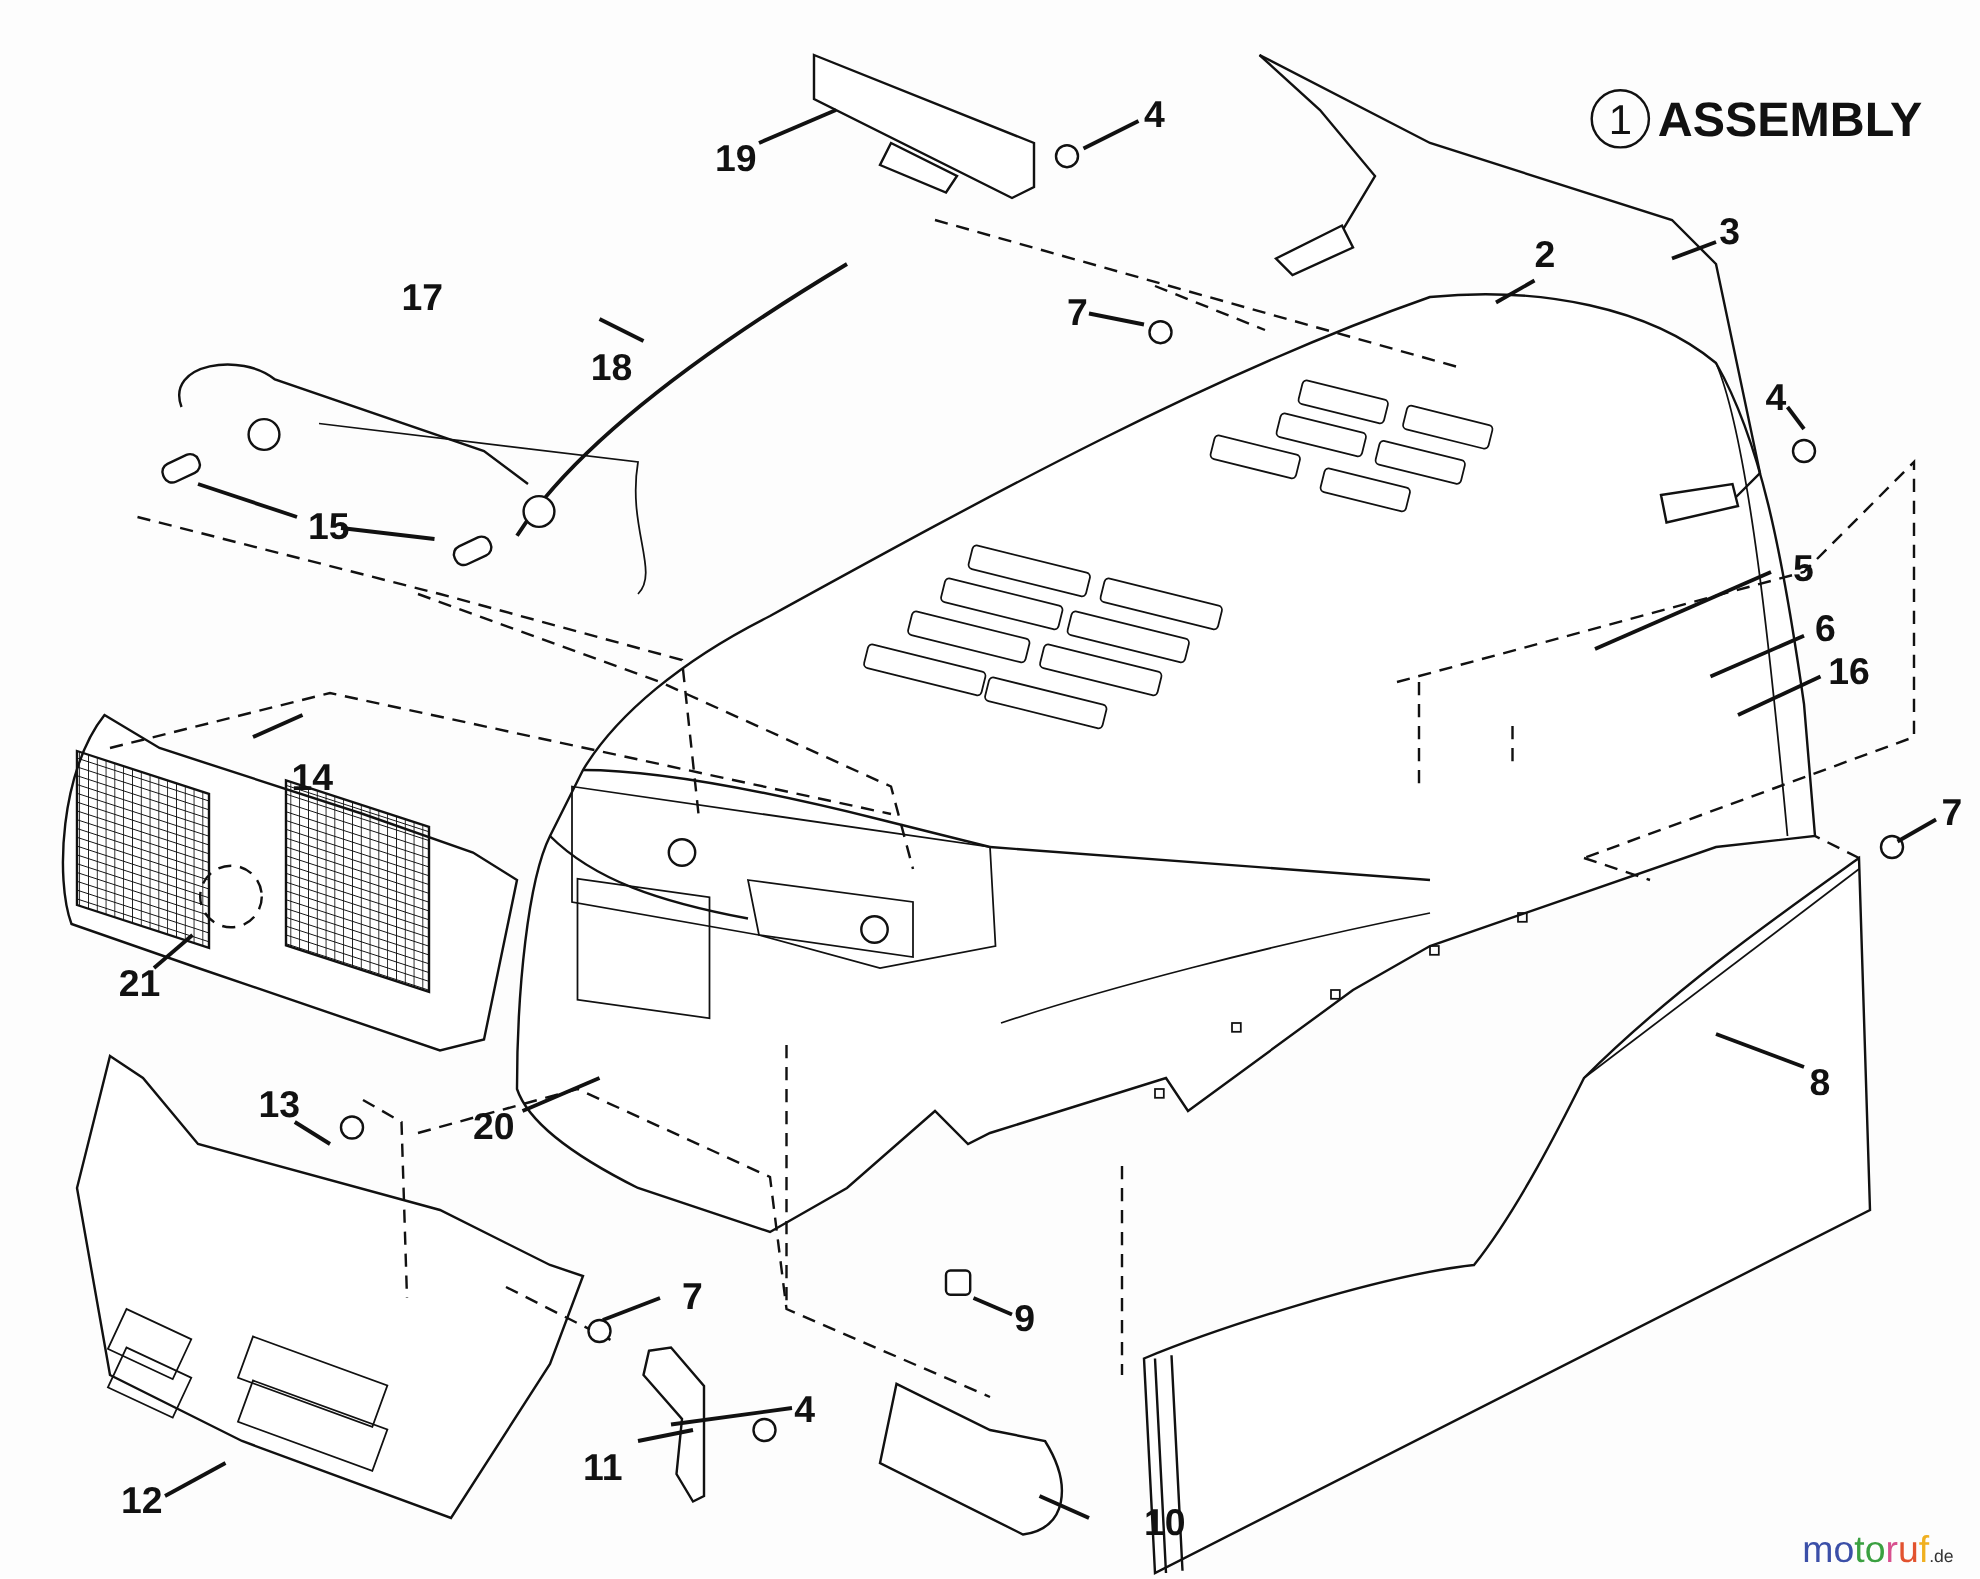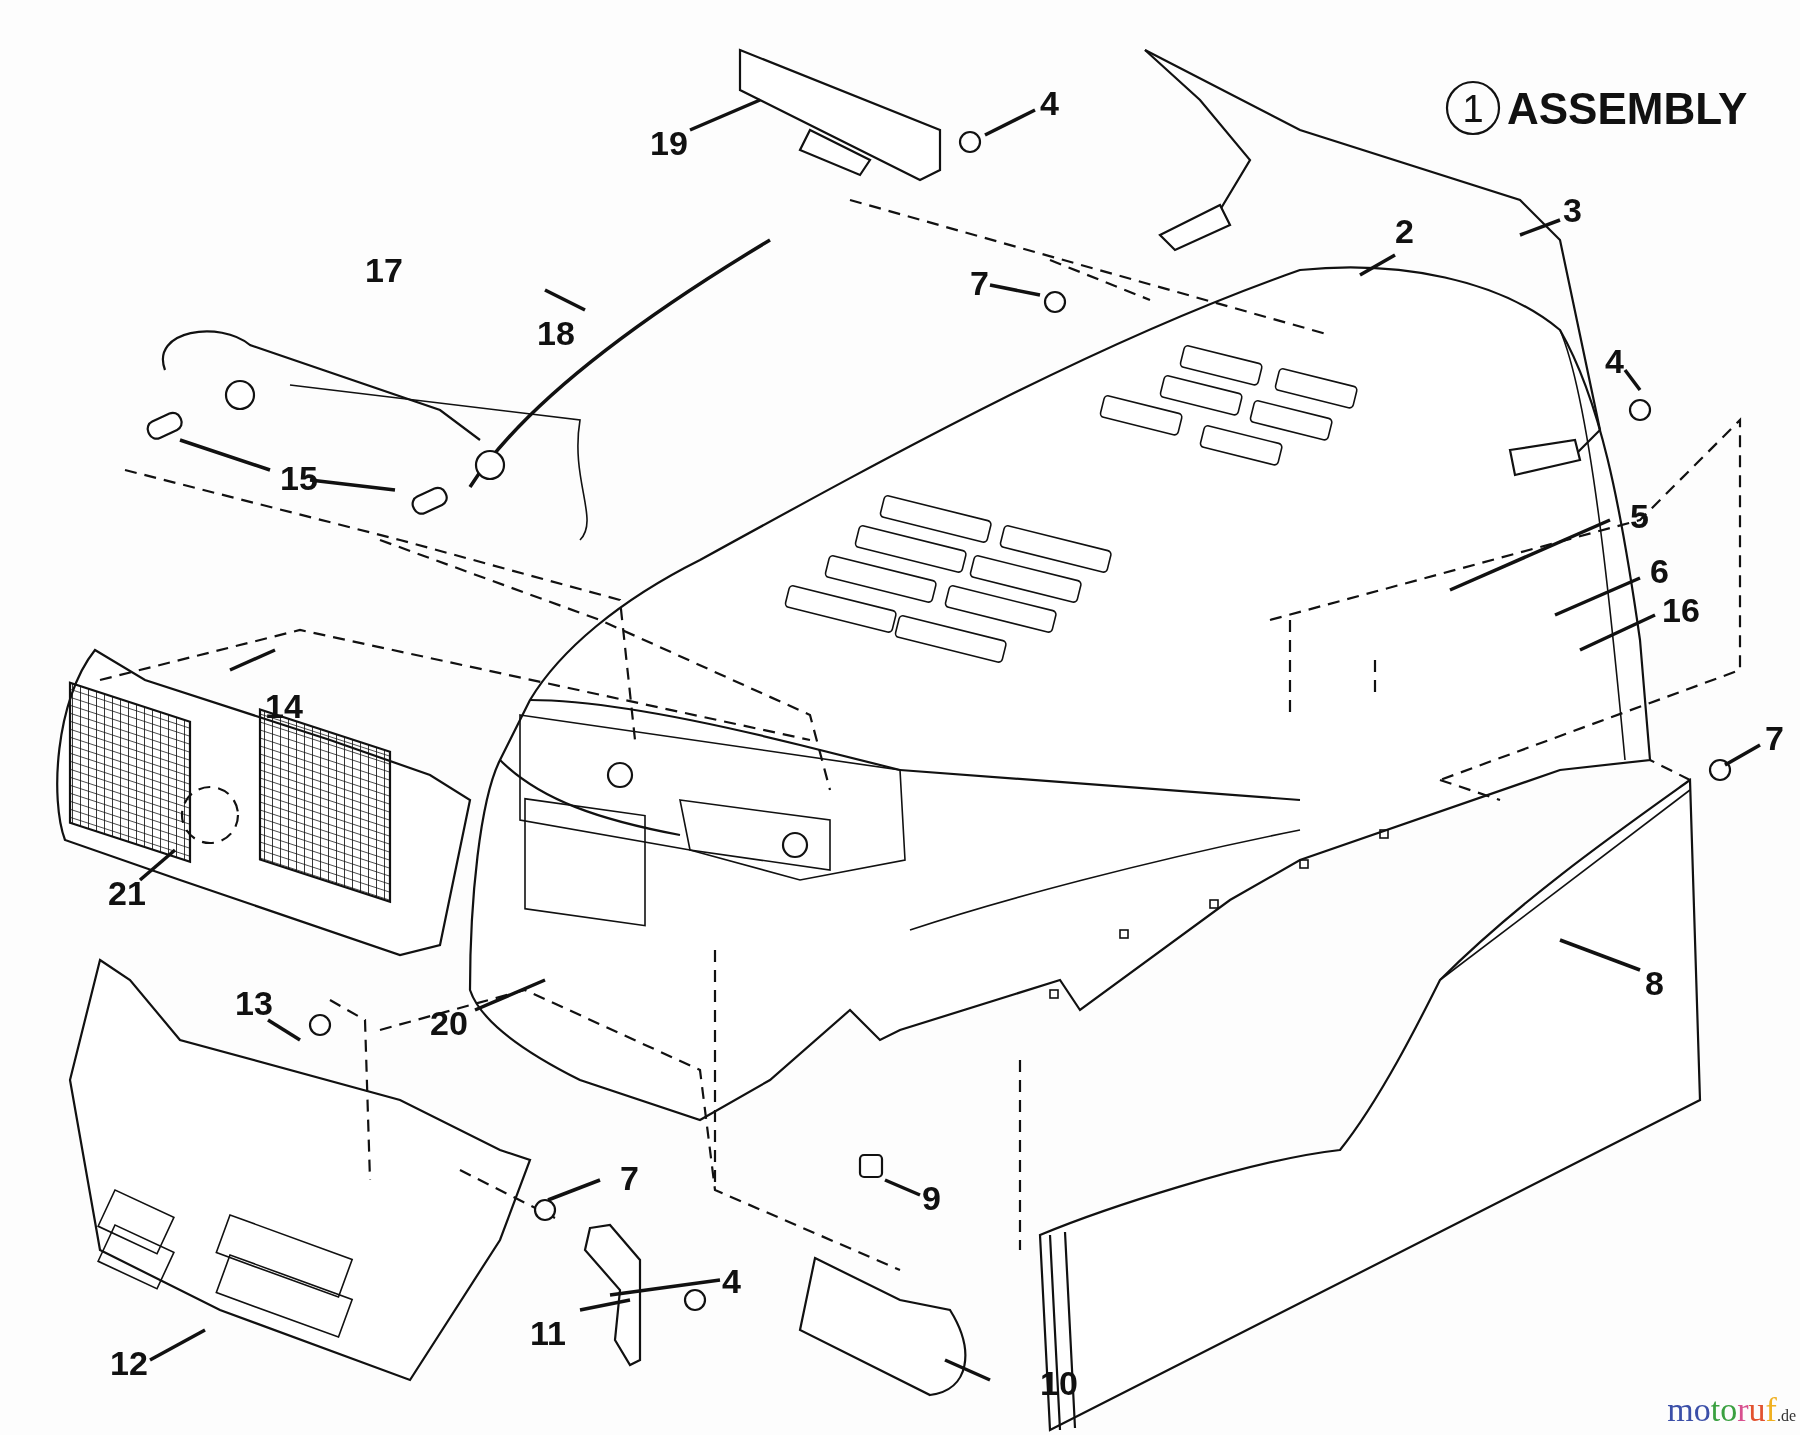--- a/index.html
+++ b/index.html
@@ -5,21 +5,21 @@
   html,body{margin:0;padding:0;background:#fff;}
   #stage{position:relative;width:1800px;height:1435px;background:#fdfdfd;overflow:hidden;}
   svg{position:absolute;left:0;top:0;}
   .lbl{font-family:"Liberation Sans",sans-serif;font-weight:bold;font-size:34px;fill:#111;}
   .title{font-family:"Liberation Sans",sans-serif;font-weight:bold;font-size:44px;fill:#111;}
   .ln{stroke:#111;stroke-width:2.2;fill:none;}
   .thin{stroke:#111;stroke-width:1.6;fill:none;}
   .dash{stroke:#111;stroke-width:2.2;fill:none;stroke-dasharray:12 8;}
   .lead{stroke:#111;stroke-width:3.5;fill:none;}
   .part{fill:#fff;stroke:#111;stroke-width:2.2;}
-  #wm{position:absolute;right:4px;bottom:6px;font-family:Liberation Serif, serif;font-size:34px;}
+  #wm{position:absolute;right:24px;bottom:6px;font-family:Liberation Sans, sans-serif;font-size:34px;}
   #wm span{font-weight:normal;}
 </style>
 </head>
 <body>
 
 <div id="stage">
 <svg width="1800" height="1435" viewBox="0 0 1800 1435">
 
   <g>
     <circle cx="1473" cy="108" r="26" class="ln"></circle>

